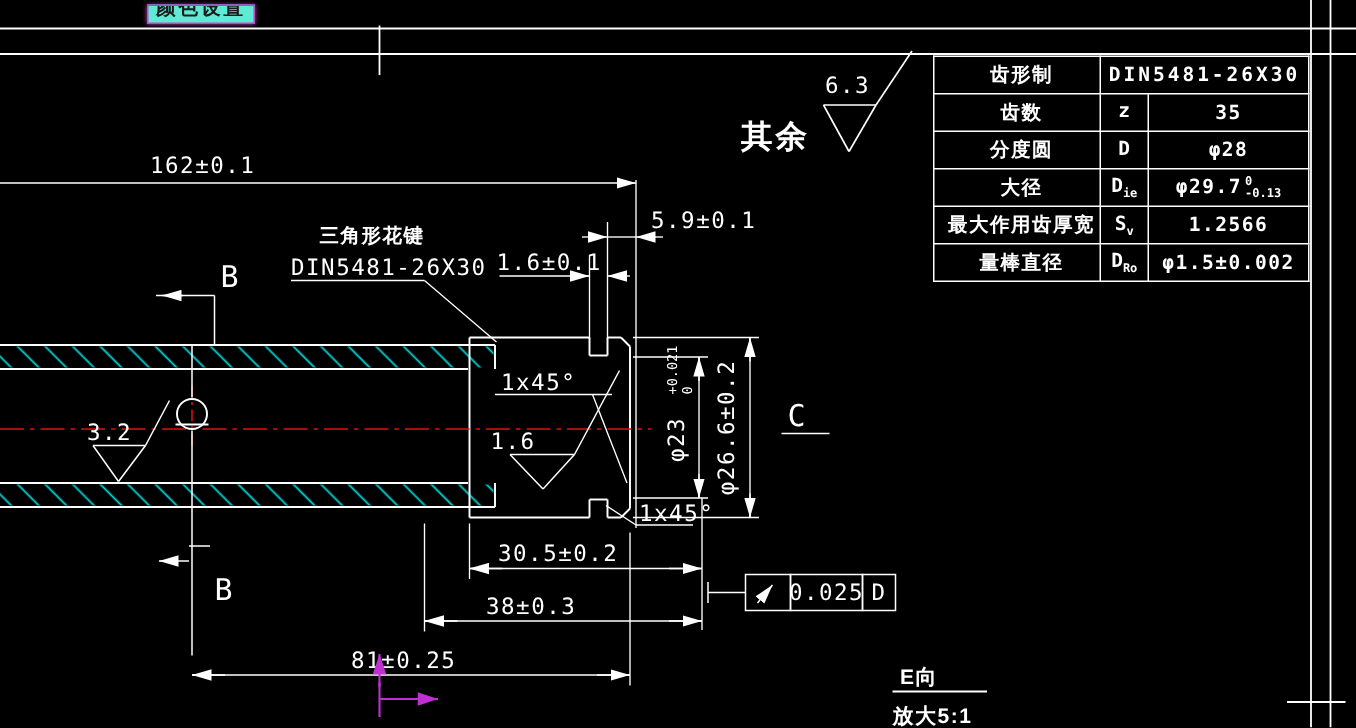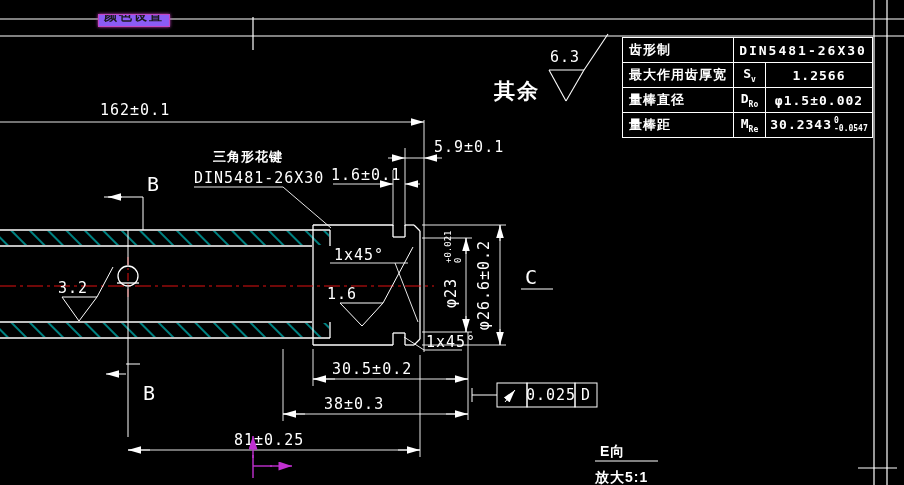--- a/index.html
+++ b/index.html
@@ -6,29 +6,29 @@
   #canvas{position:absolute;left:0;top:0;}
   svg text{fill:#fff;}
   .dim{font:15px "DejaVu Sans Mono",monospace;letter-spacing:1px;}
   .dimsm{font:9px "DejaVu Sans Mono",monospace;}
   .big{font:bold 21px "Liberation Sans",sans-serif;letter-spacing:2px;}
   .cjk{font:bold 14px "Liberation Sans",sans-serif;letter-spacing:1px;}
   .cjk2{font:bold 13px "Liberation Sans",sans-serif;letter-spacing:1px;}
   .sec{font:20px "DejaVu Sans Mono",monospace;}
   
   #spec-table{position:absolute;left:622px;top:37px;border-collapse:collapse;table-layout:fixed;color:#fff;}
-  #spec-table td{border:1px solid #fff;height:24px;padding:0;overflow:hidden;white-space:nowrap;}
+  #spec-table td{border:1px solid #fff;height:24px;padding:0;overflow:hidden;white-space:nowrap;text-align:center;}
   #spec-table .lbl{padding-left:6px;font:bold 13px "Liberation Sans",sans-serif;letter-spacing:1px;}
   #spec-table .sym{text-align:center;font:bold 13px "DejaVu Sans Mono",monospace;}
   #spec-table .sym sub{font-size:8px;letter-spacing:0;}
   #spec-table .val{text-align:center;font:bold 13px "DejaVu Sans Mono",monospace;letter-spacing:1px;}
   .tolstack{display:inline-flex;flex-direction:column;vertical-align:middle;font-size:8px;line-height:8px;text-align:left;margin-left:2px;letter-spacing:0;}
   .tolstack i{font-style:normal;}
   
-  #tooltip{position:absolute;left:98px;top:14px;width:70px;height:11px;overflow:hidden;background:#8b5cf6;border:1px solid #c445c4;box-shadow:0 0 3px #c445c4;}
+  #tooltip{position:absolute;left:98px;top:3px;width:70px;height:11px;overflow:hidden;background:#5eead4;border:1px solid #c445c4;box-shadow:0 0 3px #c445c4;}
   #tooltip span{display:block;margin-top:-8px;font:bold 13px "Liberation Sans",sans-serif;color:#1a1a1a;text-align:center;letter-spacing:2px;}
 </style>
 </head>
 <body>
 
 <svg id="canvas" width="904" height="485" viewBox="0 0 904 485">
   <defs>
     <marker id="arrW" viewBox="0 0 12 7" refX="12" refY="3.5" markerWidth="13" markerHeight="8" orient="auto" markerUnits="userSpaceOnUse">
       <path d="M0,0 L12,3.5 L0,7 Z" fill="#fff"></path>
     </marker>
@@ -222,35 +222,45 @@
       <col style="width:111px">
       <col style="width:32px">
       <col style="width:107px">
     </colgroup>
   <tbody>
       <tr>
     <td class="lbl">齿形制</td>
     <td class="val" colspan="2" style="letter-spacing:2px">DIN5481-26X30</td>
   </tr>
   <tr>
+    <td class="lbl">齿数</td>
+    <td class="sym"><span>z</span><sub></sub></td>
+    <td class="val">35</td>
+  </tr>
+  <tr>
+    <td class="lbl">分度圆</td>
+    <td class="sym"><span>D</span><sub></sub></td>
+    <td class="val">φ28</td>
+  </tr>
+  <tr>
+    <td class="lbl">大径</td>
+    <td class="sym"><span>D</span><sub>ie</sub></td>
+    <td class="val"><span>φ29.7</span><span class="tolstack">
+            <i>0</i>
+            <i>-0.13</i>
+          </span></td>
+  </tr>
+  <tr>
     <td class="lbl">最大作用齿厚宽</td>
     <td class="sym"><span>S</span><sub>v</sub></td>
     <td class="val">1.2566</td>
   </tr>
   <tr>
     <td class="lbl">量棒直径</td>
     <td class="sym"><span>D</span><sub>Ro</sub></td>
     <td class="val">φ1.5±0.002</td>
   </tr>
-  <tr>
-    <td class="lbl">量棒距</td>
-    <td class="sym"><span>M</span><sub>Re</sub></td>
-    <td class="val"><span>30.2343</span><span class="tolstack">
-            <i>0</i>
-            <i>-0.0547</i>
-          </span></td>
-  </tr>
 </tbody>
   </table>
 
 <div id="tooltip">
   <span>颜色设置</span>
 </div>
 
 </body></html>

